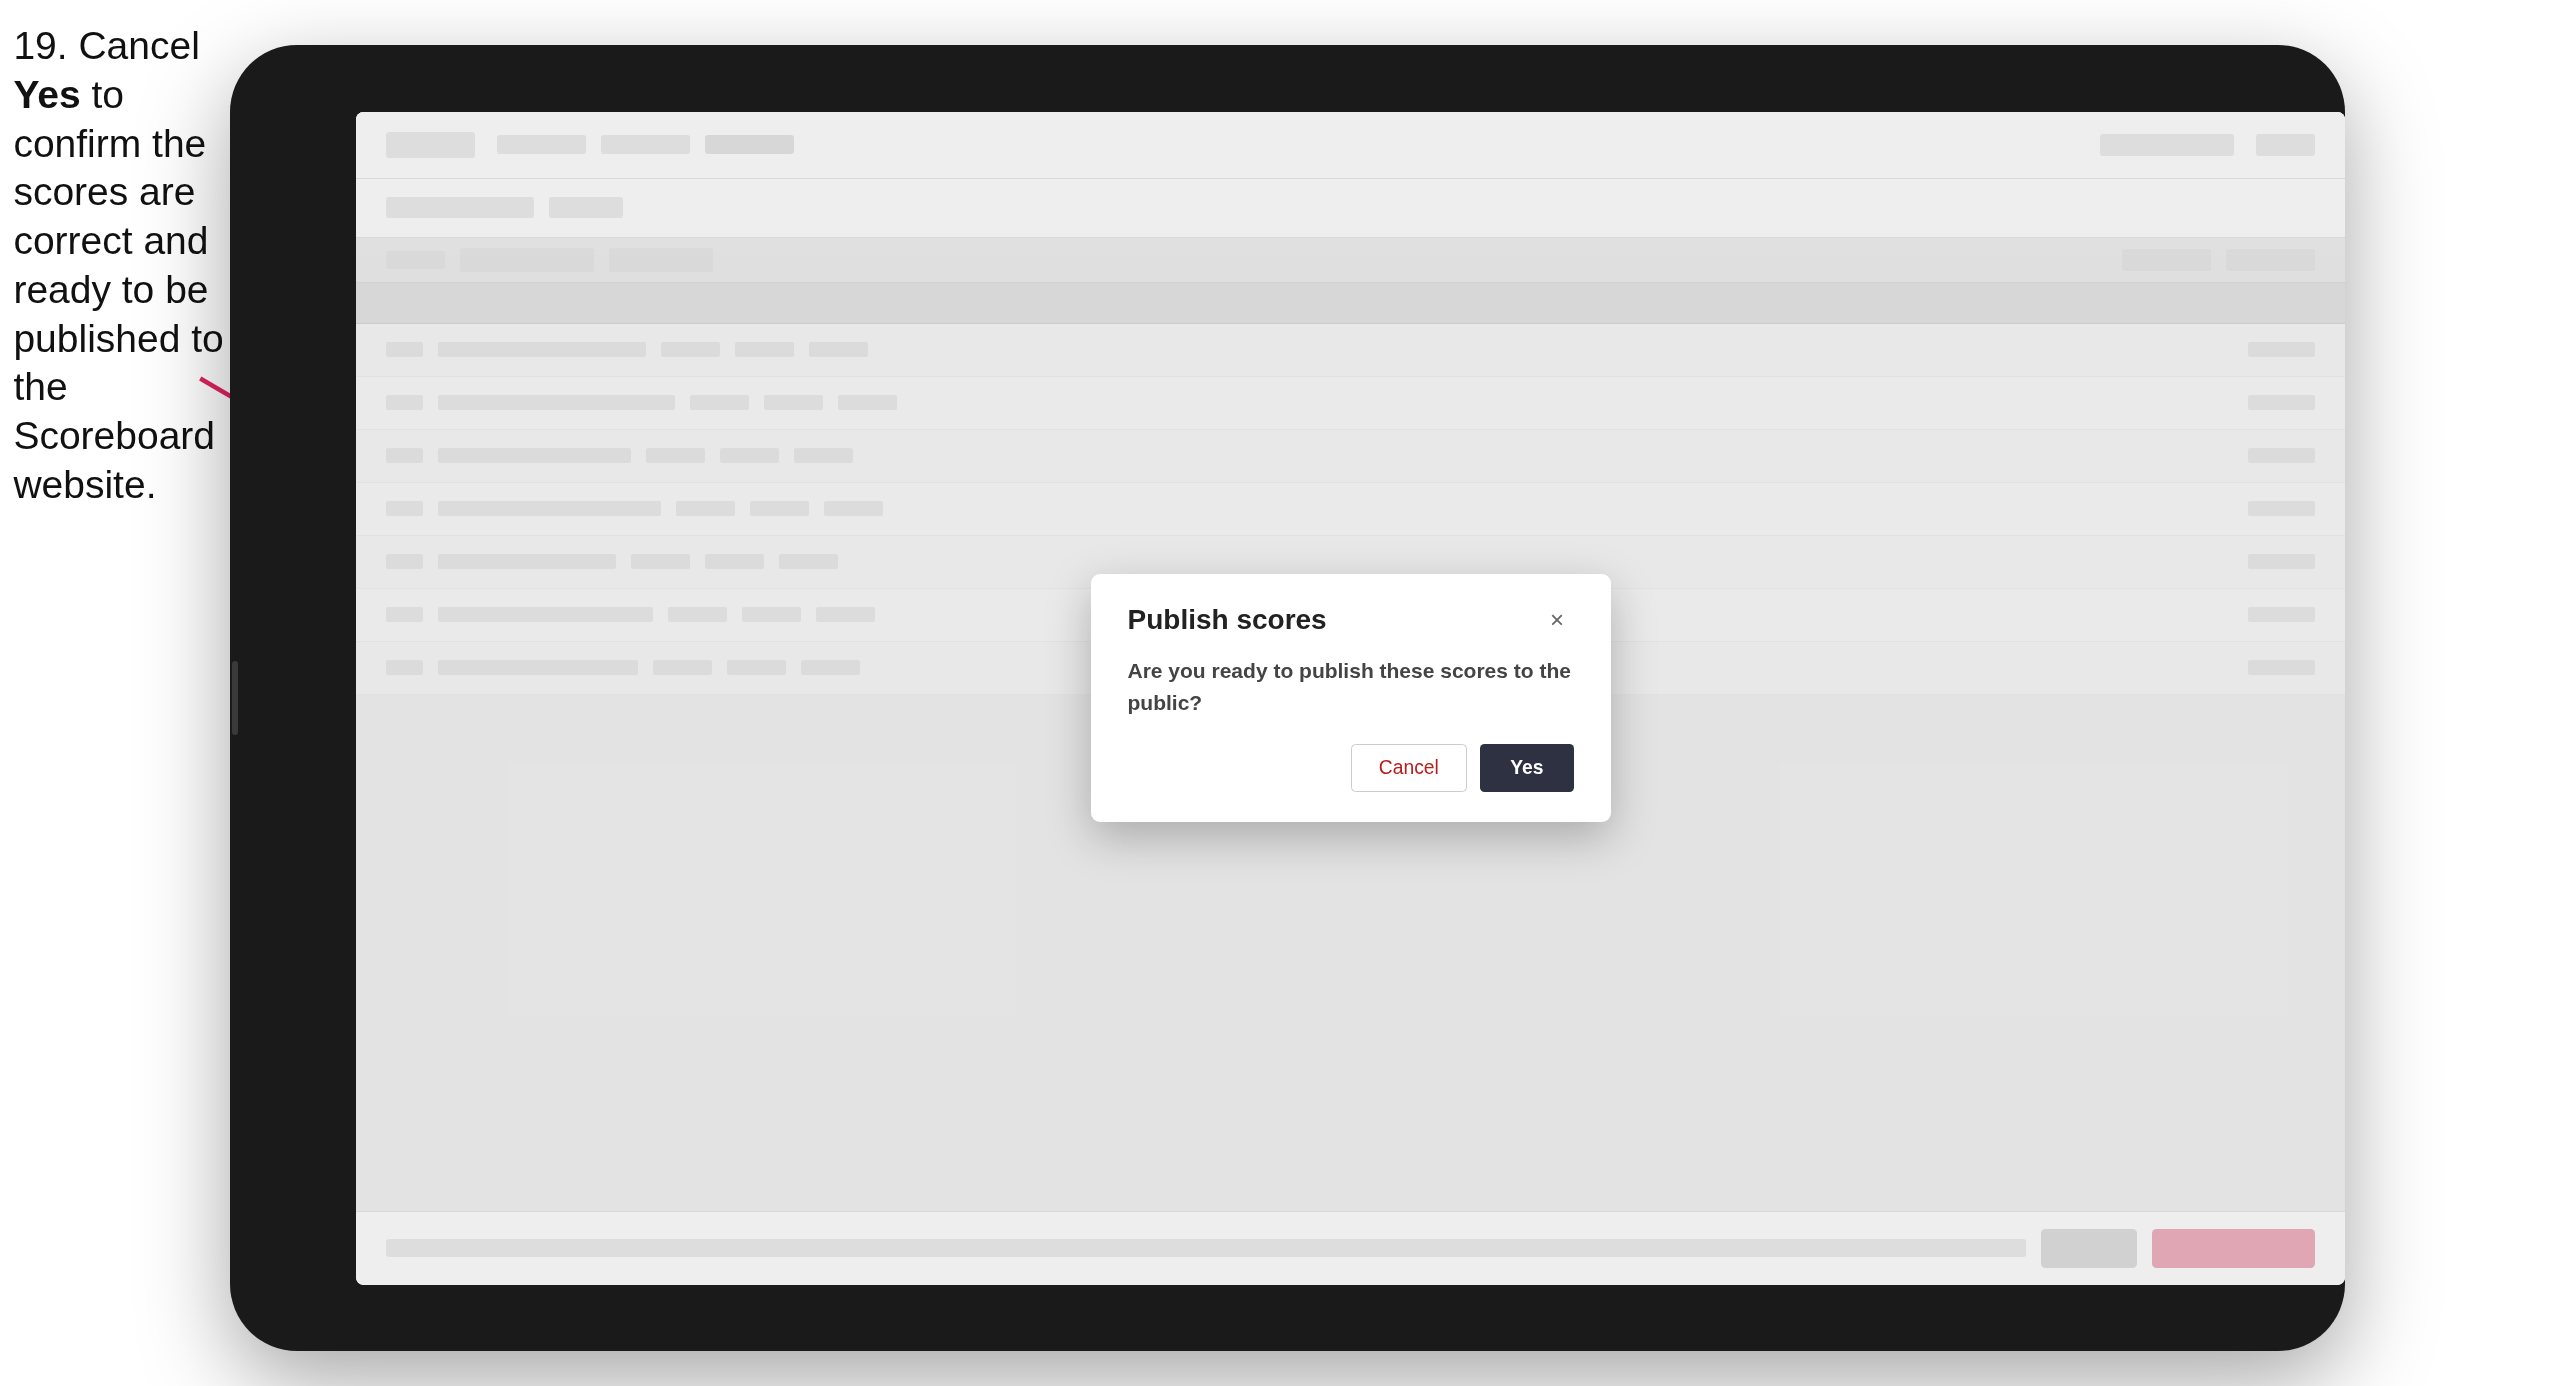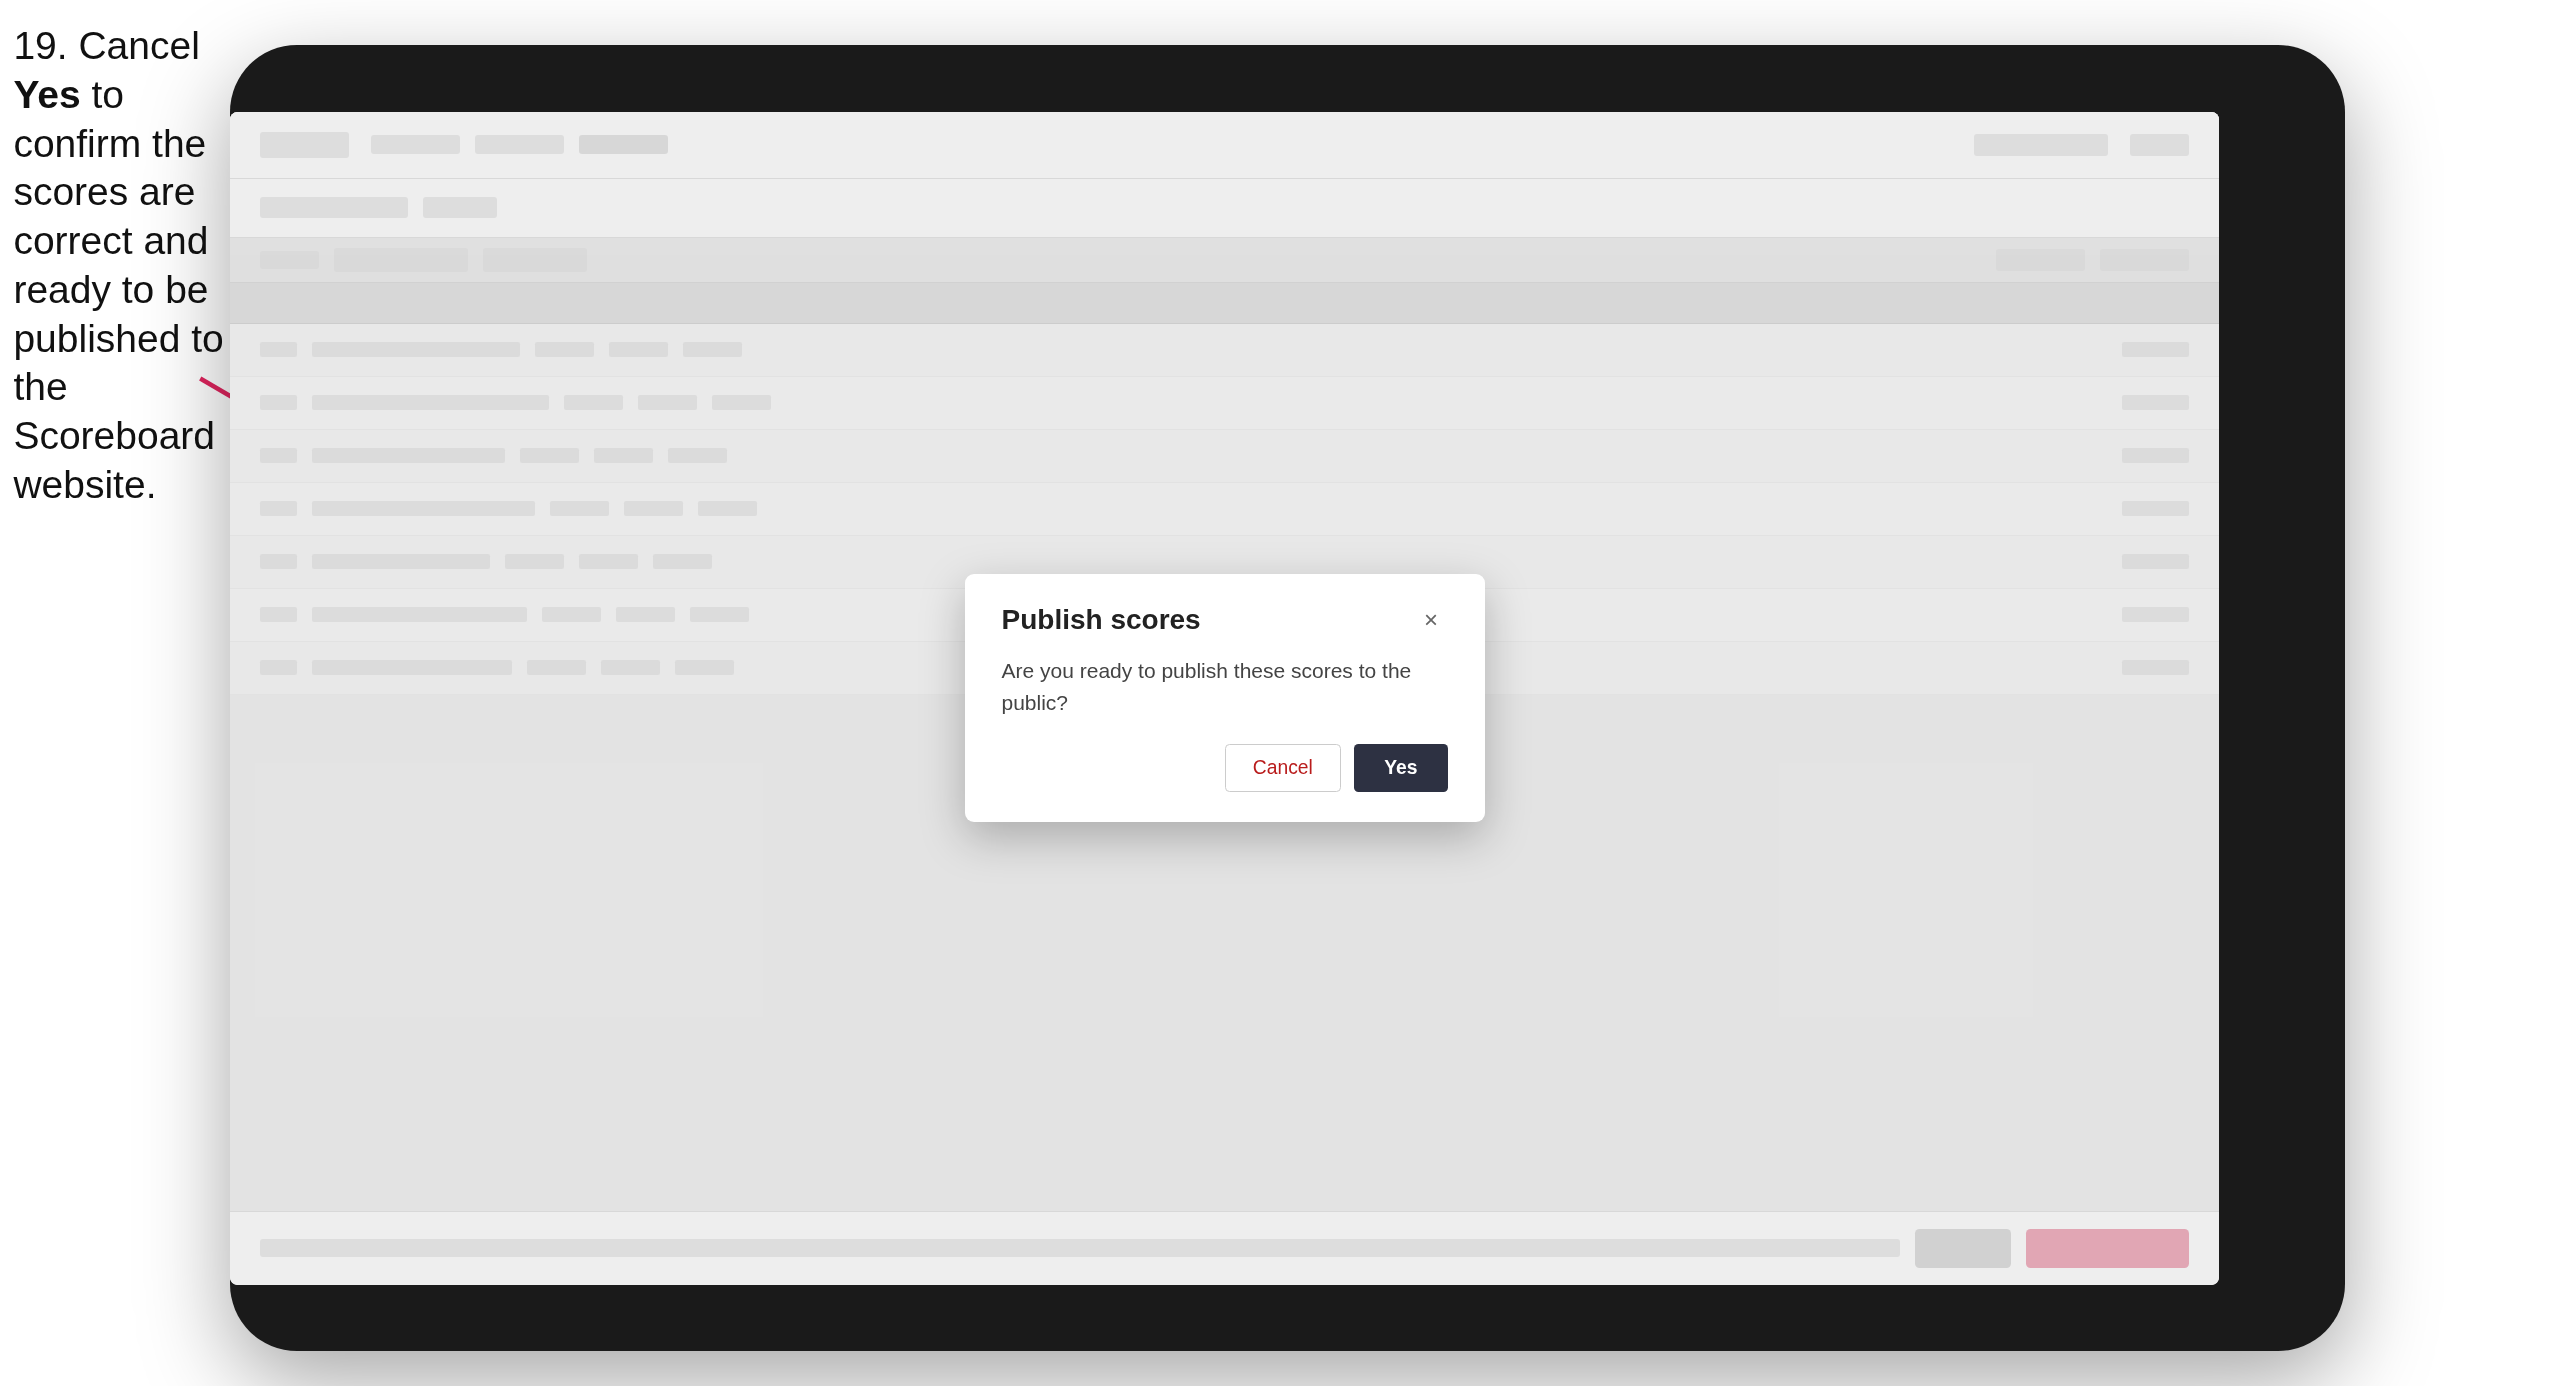--- a/index.html
+++ b/index.html
@@ -43,21 +43,21 @@
       position: absolute;
       left: 230px;
       top: 45px;
       width: 2115px;
       height: 1306px;
       background: #1a1a1a;
       border-radius: 67px;
       box-shadow: 0 30px 89px rgba(0,0,0,0.35);
       display: flex;
       align-items: center;
-      justify-content: flex-start;
+      justify-content: flex-end;
     }
 
     .tablet-screen {
       width: 1989px;
       height: 1173px;
       background: #f0f0f0;
       border-radius: 7.4px;
       overflow: hidden;
       position: relative;
     }
@@ -230,20 +230,21 @@
       color: #666;
       cursor: pointer;
       display: flex;
       align-items: center;
       justify-content: center;
       border-radius: 3px;
     }
 
     .modal-body {
       margin-bottom: 26px;
+      font-weight: bold;
     }
 
     .modal-message {
       font-size: 21px;
       color: #444444;
       line-height: 1.5;
     }
 
     .modal-footer {
       display: flex;

